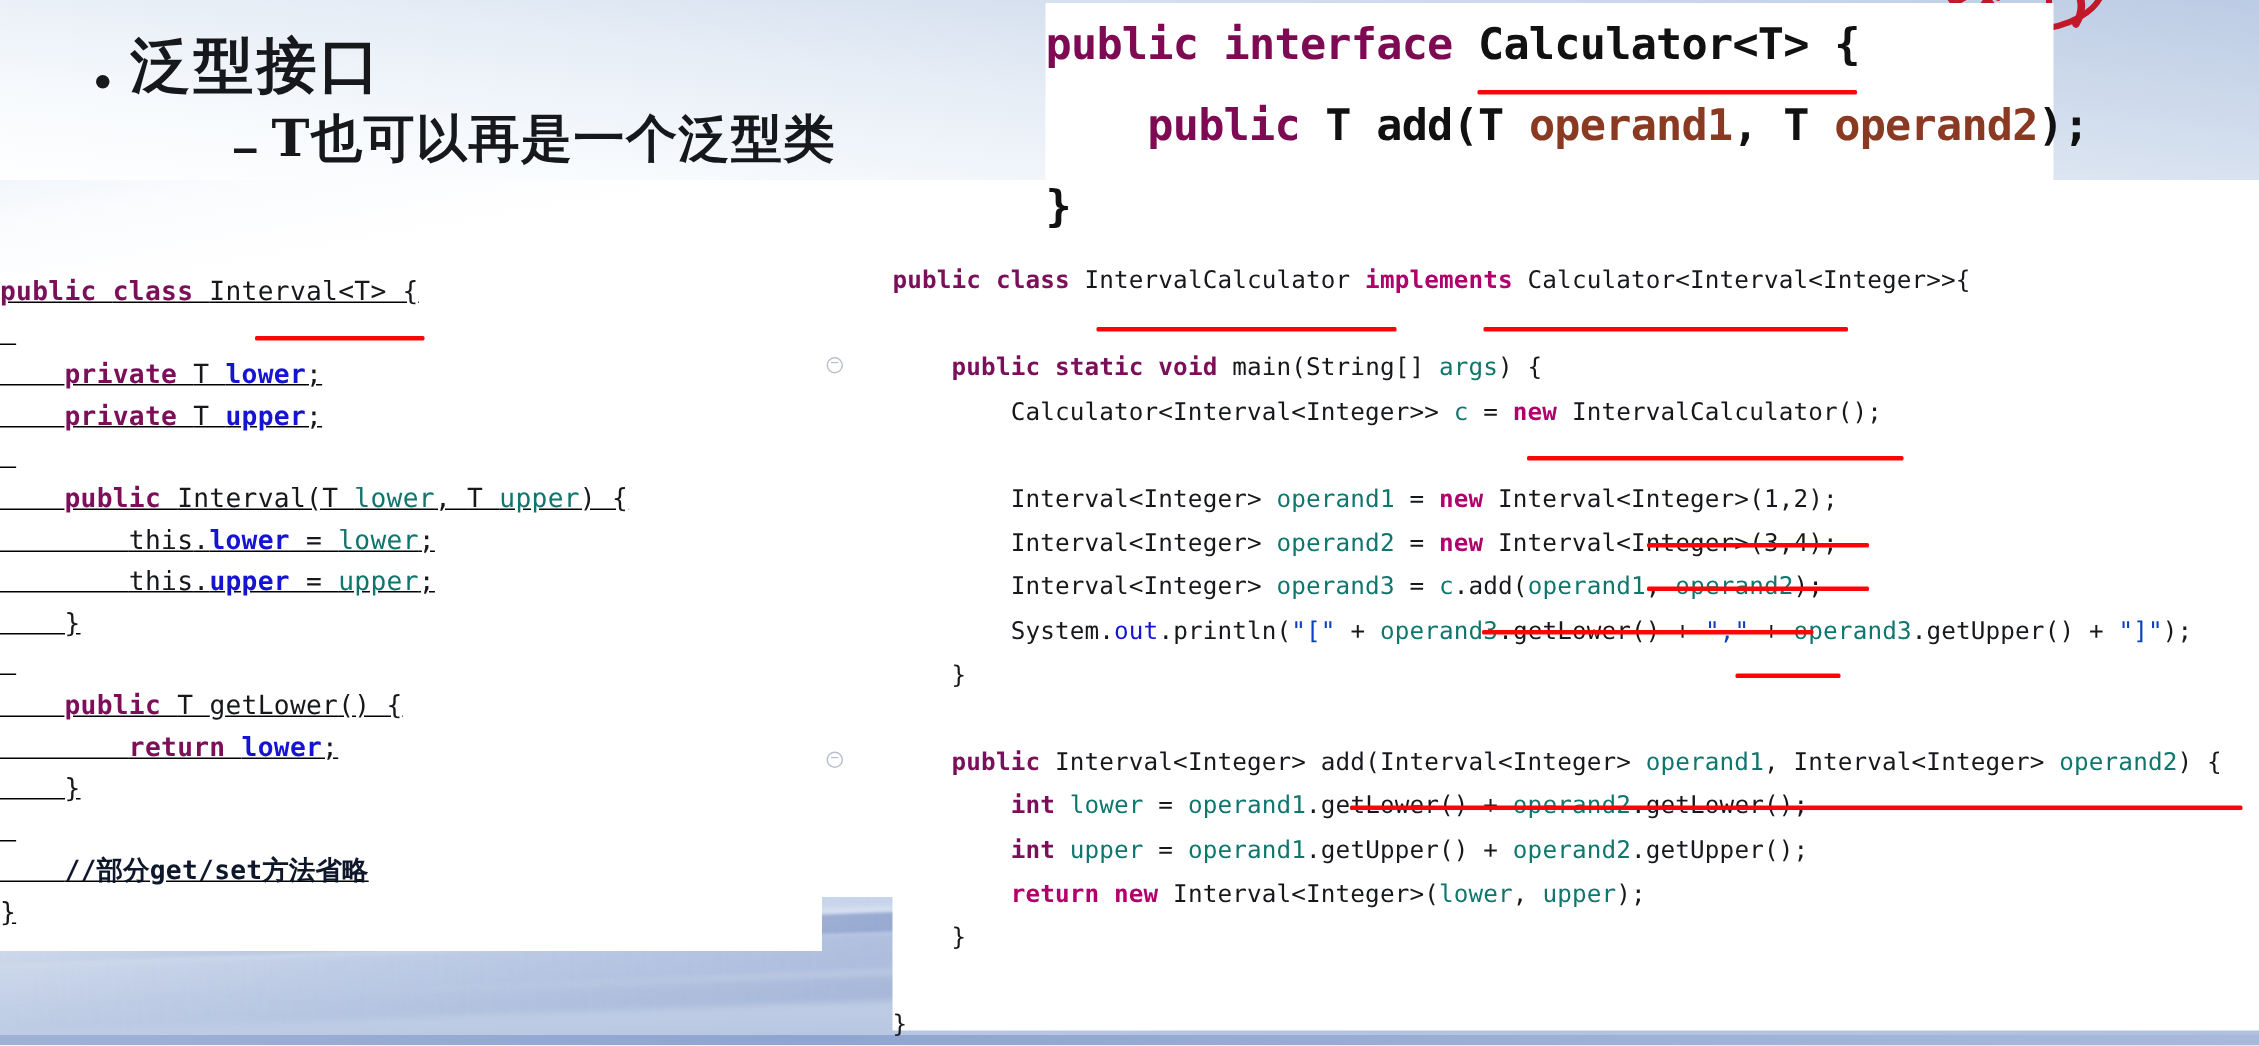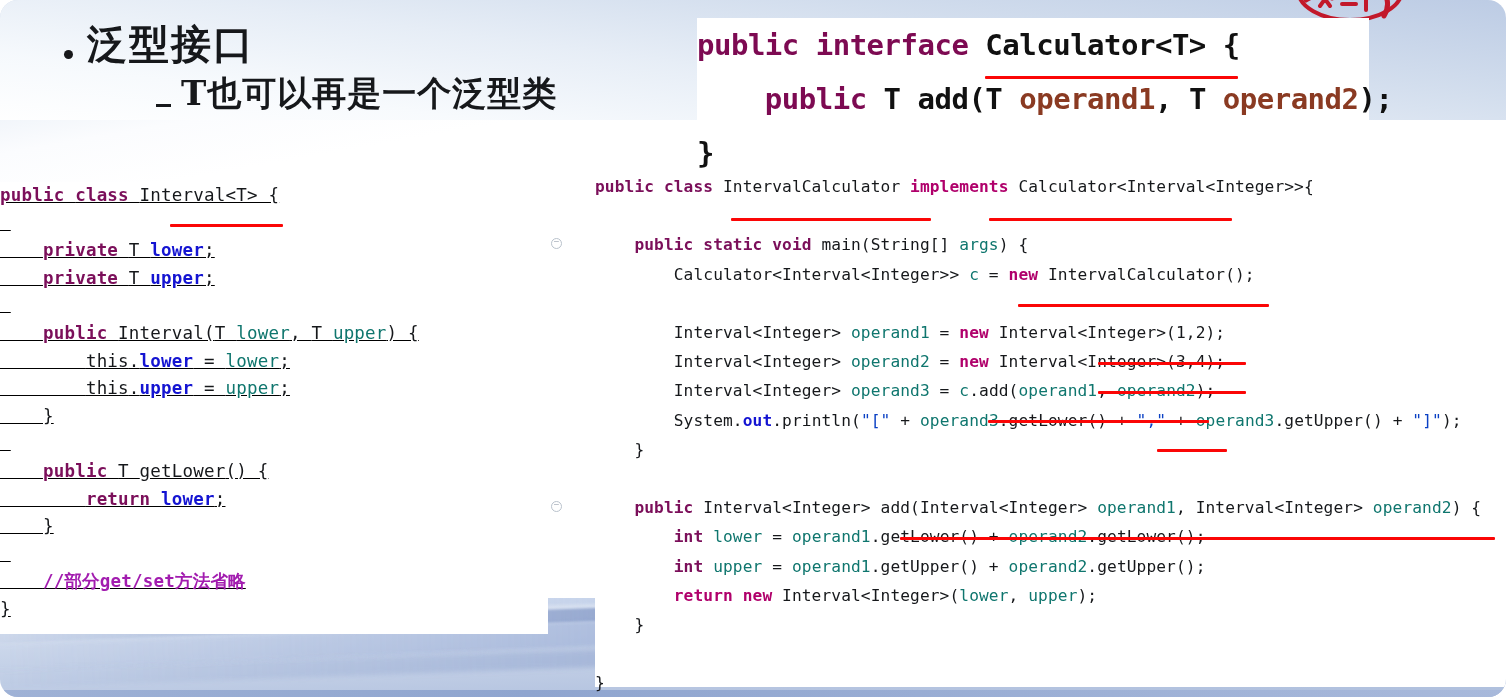--- a/index.html
+++ b/index.html
@@ -17,21 +17,20 @@
         #c9d6e8 0%,
         #dde6f2 6%,
         #eef3f9 11%,
         #fbfcfe 16%,
         #ffffff 22%,
         #ffffff 78%,
         #f4f7fb 84%,
         #dfe7f3 90%,
         #c6d3e8 96%,
         #b9c8e2 100%);
-    border-radius: 18px;
   }
   #slide::before{
     
     content:"";position:absolute;left:0;top:0;width:1506px;height:120px;
     background:linear-gradient(188deg,#b9c9e3 0%,#cfdbec 28%,#e6edf6 55%,#f7fafd 80%,#ffffff 100%);
     opacity:.95;
   }
   .bottomwrap{position:absolute;left:0;top:598px;width:1506px;height:99px;overflow:hidden;
     background:linear-gradient(178deg,#e7edf6 0%,#d3ddee 22%,#c2cfe6 55%,#b5c4e0 78%,#aebfdd 100%);}
   .diag{position:absolute;transform-origin:0 0;}
@@ -49,21 +48,21 @@
   #seal svg{display:block;}
 
   
   #title-block{position:absolute;left:64px;top:22px;width:640px;}
   .bullet-row{display:flex;align-items:flex-start;gap:14px;}
   .bullet-dot{width:9px;height:9px;border-radius:50%;background:#17181a;margin-top:28px;flex:none;}
   .title-l1{
     font-family:"DejaVu Serif","Liberation Serif",serif;
     font-size:40px;font-weight:700;color:#16181b;letter-spacing:2px;line-height:1.12;
   }
-  .sub-row{display:flex;align-items:center;gap:10px;margin-left:92px;margin-top:8px;}
+  .sub-row{display:flex;align-items:flex-start;gap:10px;margin-left:92px;margin-top:8px;}
   .dash{width:15px;height:3px;background:#16181b;margin-top:24px;flex:none;}
   .title-l2{
     font-family:"DejaVu Serif","Liberation Serif",serif;
     font-size:34px;font-weight:700;color:#16181b;letter-spacing:1px;line-height:1.1;
   }
 
   
   .code-panel{position:absolute;background:#ffffff;}
   .code{
     font-family:"DejaVu Sans Mono","Liberation Mono",monospace;
@@ -77,29 +76,29 @@
   }
   .fold::before{content:"–";position:relative;top:-1px;}
 
   
   .kw{color:#7b0f5a;font-weight:700;}      
   .kw2{color:#b0006b;font-weight:700;}     
   .id{color:#16181b;}                      
   .fld{color:#1414d2;font-weight:700;}     
   .var{color:#0f766e;}                     
   .str{color:#0b41c4;}                     
-  .cmt{color:#a21caf;font-weight:700;}     
-  .blu{color:#1414d2;font-weight:bold;}                     
+  .cmt{color:#0f172a;font-weight:700;}     
+  .blu{color:#1414d2;}                     
 
   
   .ul{position:absolute;height:3px;background:#fb0606;border-radius:1px;}
 
   
   #panel-interface{
-    left:697px;top:18px;width:672px;height:162px;
+    left:697px;top:2px;width:672px;height:162px;
   }
   #panel-interface .code{
     font-size:29px;line-height:54px;font-weight:700;letter-spacing:-.5px;
     font-family:"DejaVu Sans Mono","Liberation Mono",monospace;
   }
   #panel-interface .kw{color:#7d0a52;}
   #panel-interface .id{color:#111;}
   #panel-interface .var{color:#8a3a22;}
 
   

